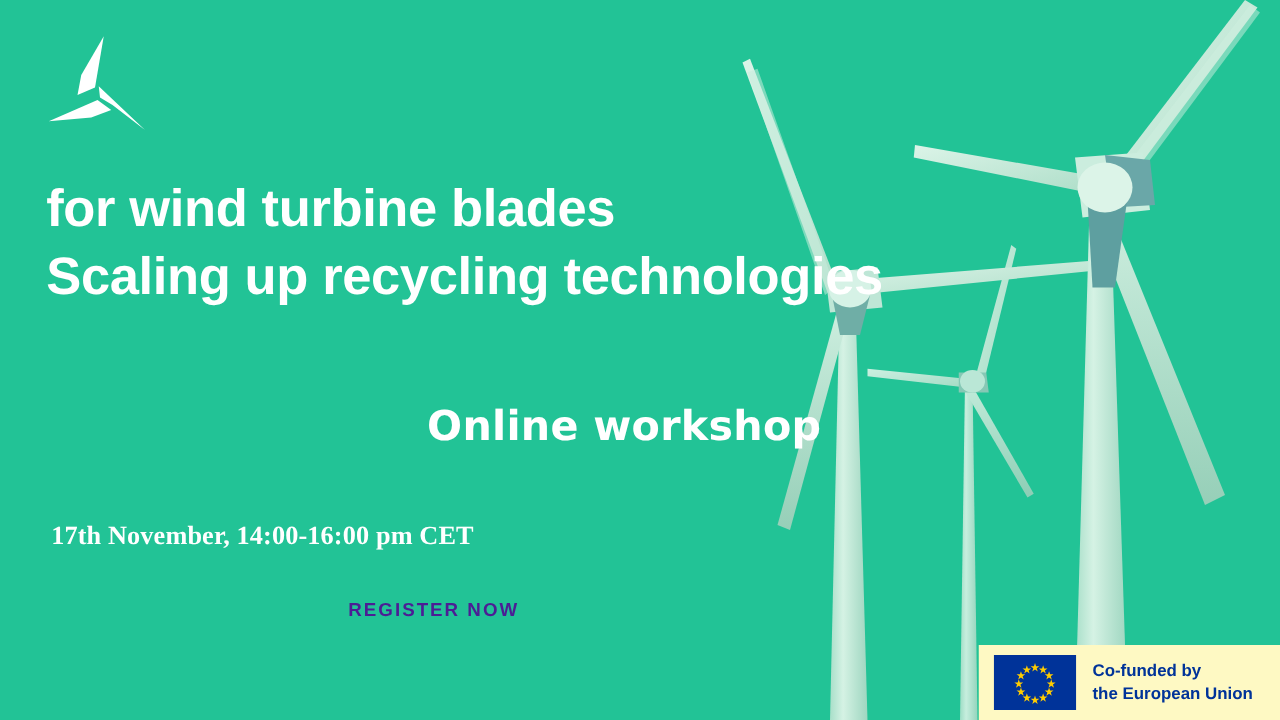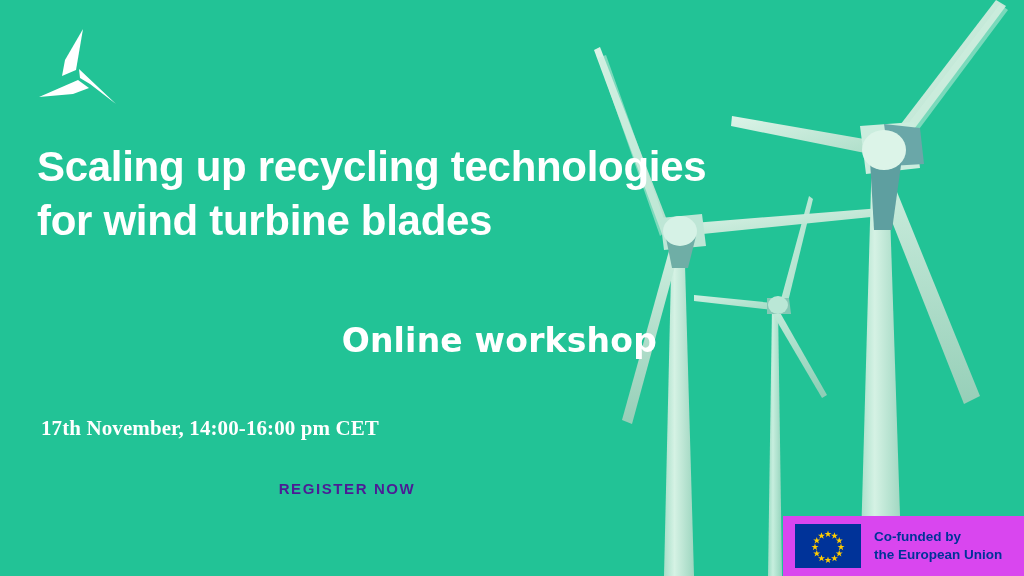--- a/index.html
+++ b/index.html
@@ -113,21 +113,21 @@
     text-align: center;
   }
 
   
   #eu-badge {
     position: absolute;
     left: 783px;
     top: 516px;
     width: 241px;
     height: 60px;
-    background: #d946ef;
+    background: #fef9c3;
     display: flex;
     align-items: center;
     padding-left: 12px;
     gap: 13px;
     box-sizing: border-box;
     z-index: 4;
   }
   #eu-flag {
     width: 66px;
     height: 44px;
@@ -222,22 +222,22 @@
       <path d="M46 3 L39 44 L25 50 L28 34 Z" fill="#ffffff"></path>
 
       <path d="M2 71 L41 54 L52 62 L36 68 Z" fill="#ffffff"></path>
 
       <path d="M42 43 L79 78 L53 58 L43 52 Z" fill="#ffffff"></path>
     </svg>
   </div>
 
   <div id="copy">
     <h1 id="headline">
+      <span class="hl-line">for wind turbine blades</span>
       <span class="hl-line">Scaling up recycling technologies</span>
-      <span class="hl-line">for wind turbine blades</span>
     </h1>
     <p id="subtitle">Online workshop</p>
     <p id="datetime">17th November, 14:00-16:00 pm CET</p>
     <p id="cta">REGISTER NOW</p>
   </div>
 
   <div id="eu-badge">
     <svg id="eu-flag" viewBox="0 0 66 44" aria-hidden="true">
       <rect x="0" y="0" width="66" height="44" fill="#003399"></rect>
       <g fill="#FFCC00">

